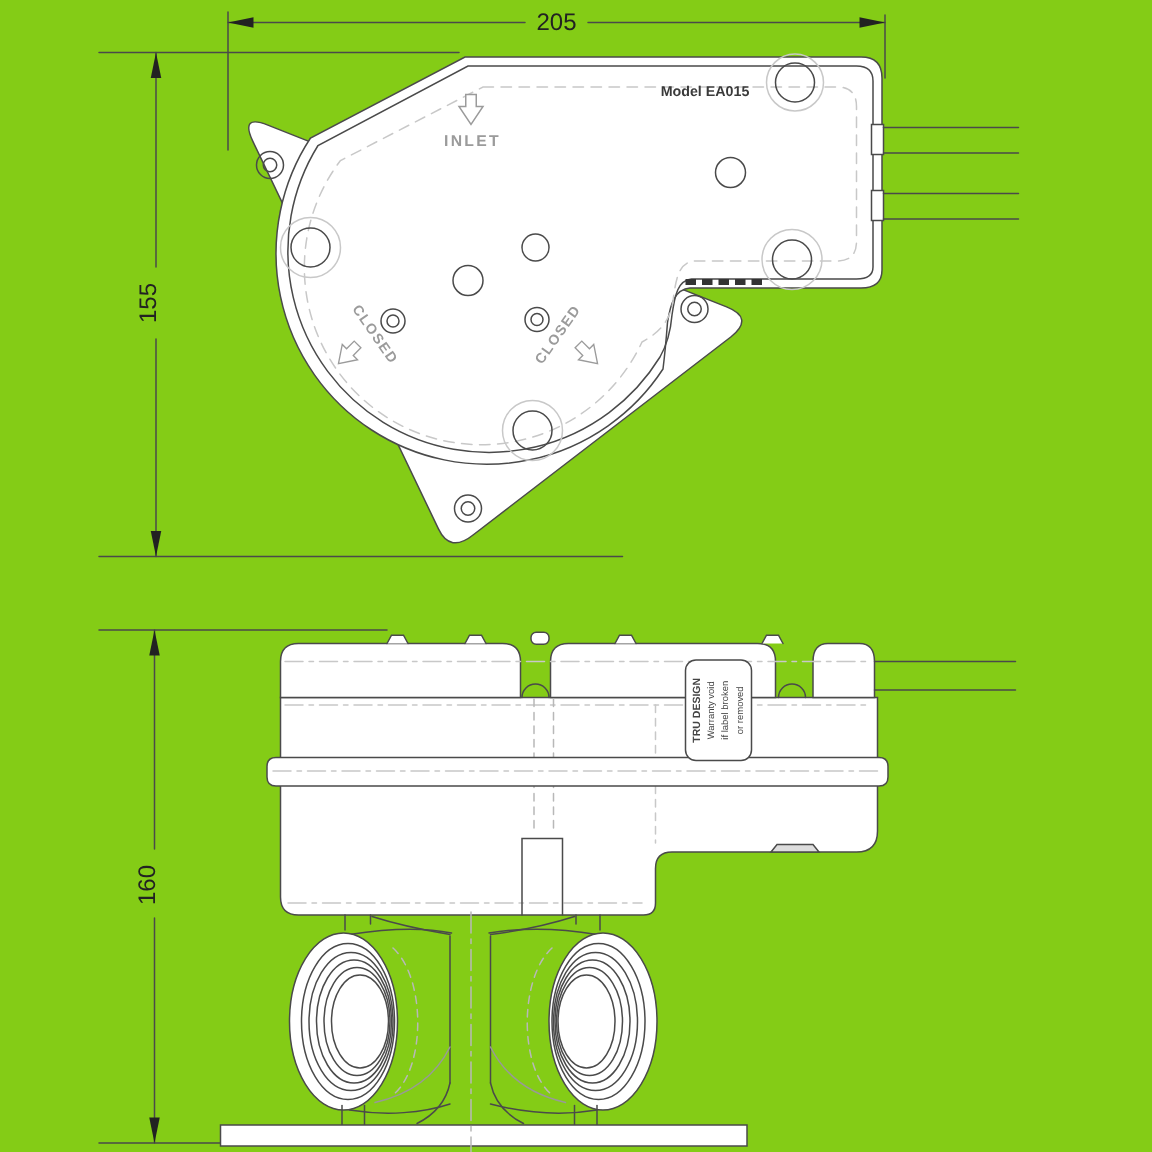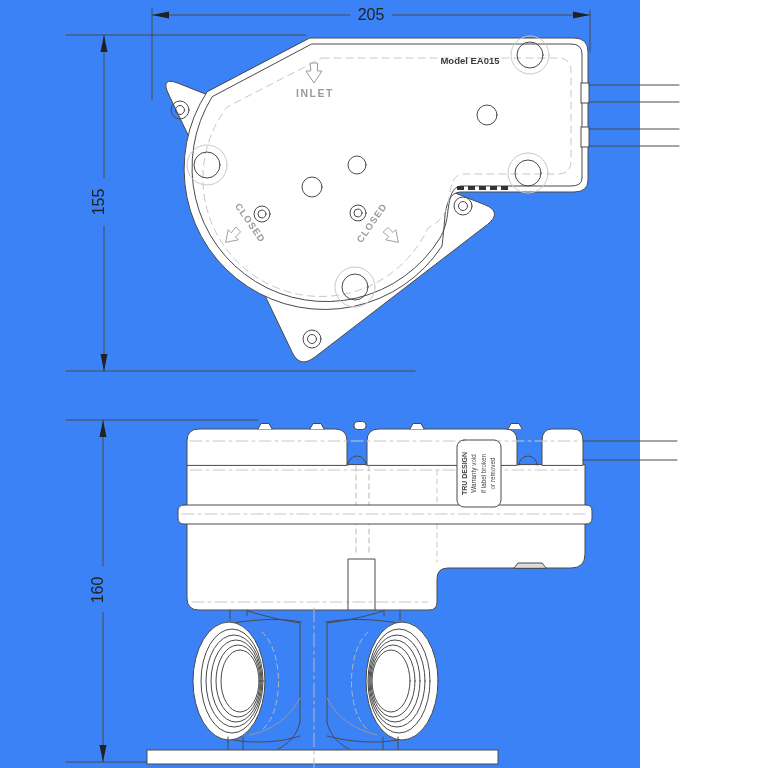--- a/index.html
+++ b/index.html
@@ -1,17 +1,17 @@
 <!DOCTYPE html>
 <html><head>
 <meta charset="utf-8">
 <style>
   html,body{margin:0;padding:0;background:#ffffff;}
   body{width:768px;height:768px;overflow:hidden;}
-  #stage{position:relative;width:640px;height:768px;background:#3b82f6;}
+  #stage{position:relative;width:768px;height:768px;background:#84cc16;}
   svg{display:block;}
   svg text{font-family:"Liberation Sans","DejaVu Sans",sans-serif;}
   .dimtext{font-size:16px;fill:#222;}
   .modeltext{font-size:9.5px;font-weight:700;fill:#3a3a3a;}
   .engraved{font-weight:700;fill:#9b9b9b;}
   .inlettext{font-size:10.5px;letter-spacing:1.5px;}
   .closedtext{font-size:9.5px;letter-spacing:1px;}
   .lbl1{font-size:7px;font-weight:700;fill:#444;}
   .lbl2{font-size:6.3px;fill:#444;}
 </style>

